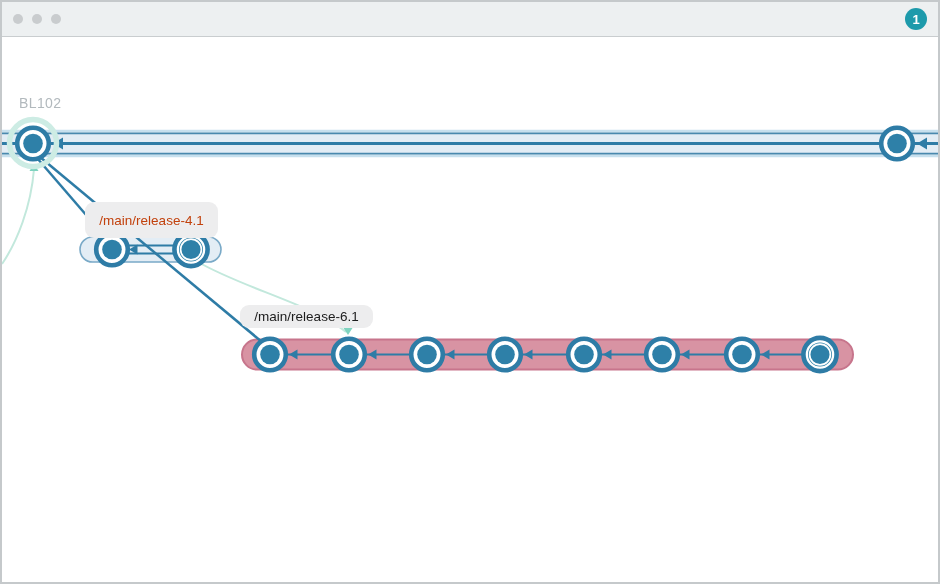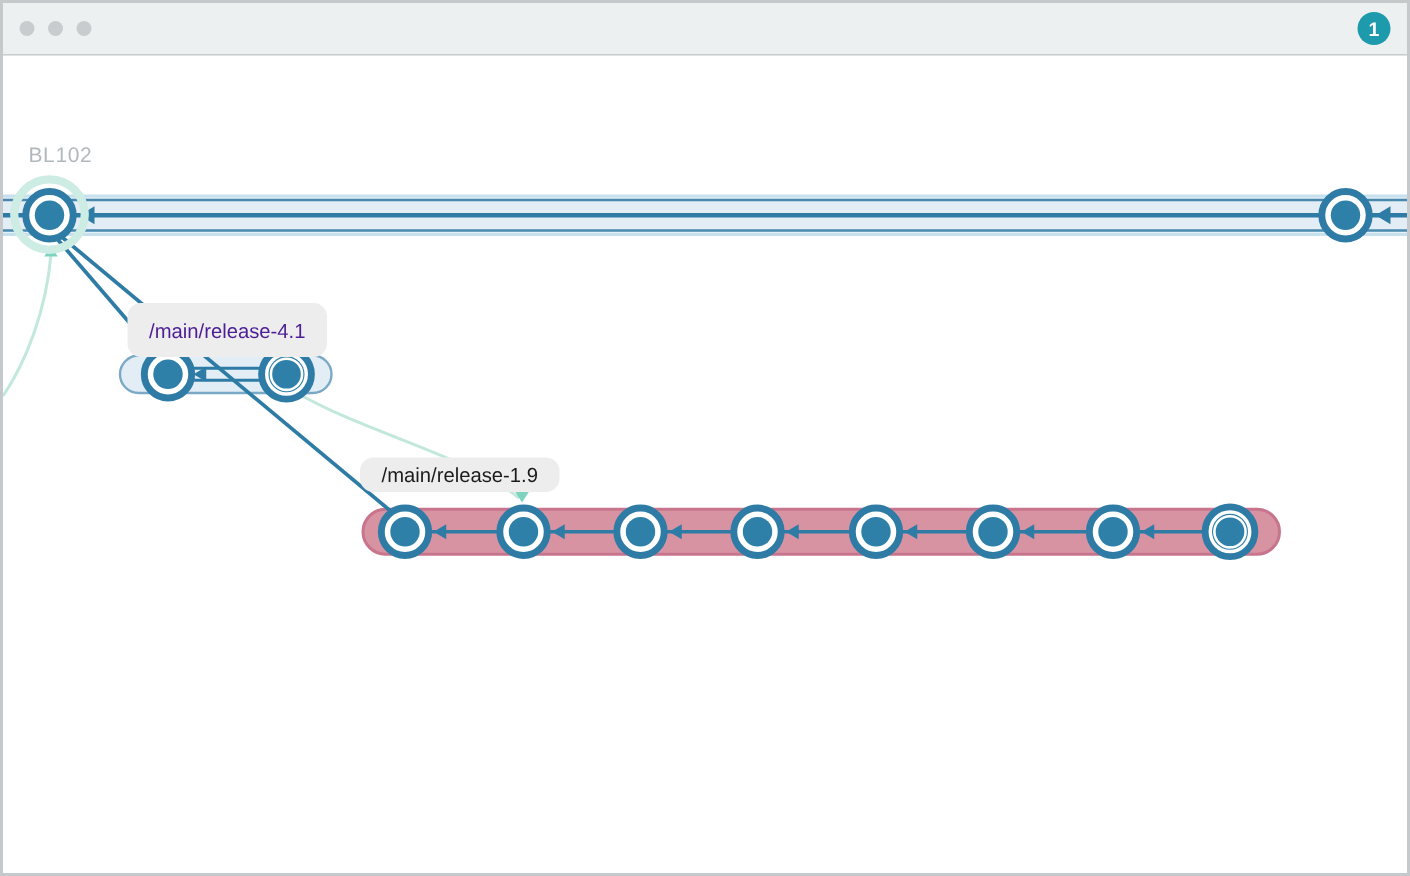--- a/index.html
+++ b/index.html
@@ -131,17 +131,17 @@
       </g>
       <g>
         <circle cx="818" cy="352.5" r="16.6" fill="#ffffff" stroke="#2e7ca6" stroke-width="4.6"></circle>
         <circle cx="818" cy="352.5" r="12" fill="#2e80a8"></circle>
         <circle cx="818" cy="352.5" r="10.4" fill="none" stroke="#ffffff" stroke-width="1.7"></circle>
       </g>
     </svg>
 
   <div class="bl-label">BL102</div>
 
-  <div class="branch-label" id="label-b1" style="left: 83px; top: 200px; width: 133px; height: 36px; background: rgb(237, 237, 238); color: #4c1d95;">/main/release-4.1</div>
+  <div class="branch-label" id="label-b1" style="left: 83px; top: 200px; width: 133px; height: 36px; background: rgb(237, 237, 238); color: #c2410c;">/main/release-4.1</div>
 
-  <div class="branch-label" id="label-b2" style="left: 238px; top: 303px; width: 133px; height: 23px; background: rgb(237, 237, 238); color: rgb(28, 28, 28);">/main/release-1.9</div>
+  <div class="branch-label" id="label-b2" style="left: 238px; top: 303px; width: 133px; height: 23px; background: rgb(237, 237, 238); color: rgb(28, 28, 28);">/main/release-6.1</div>
 
 </div>
 
 </body></html>

